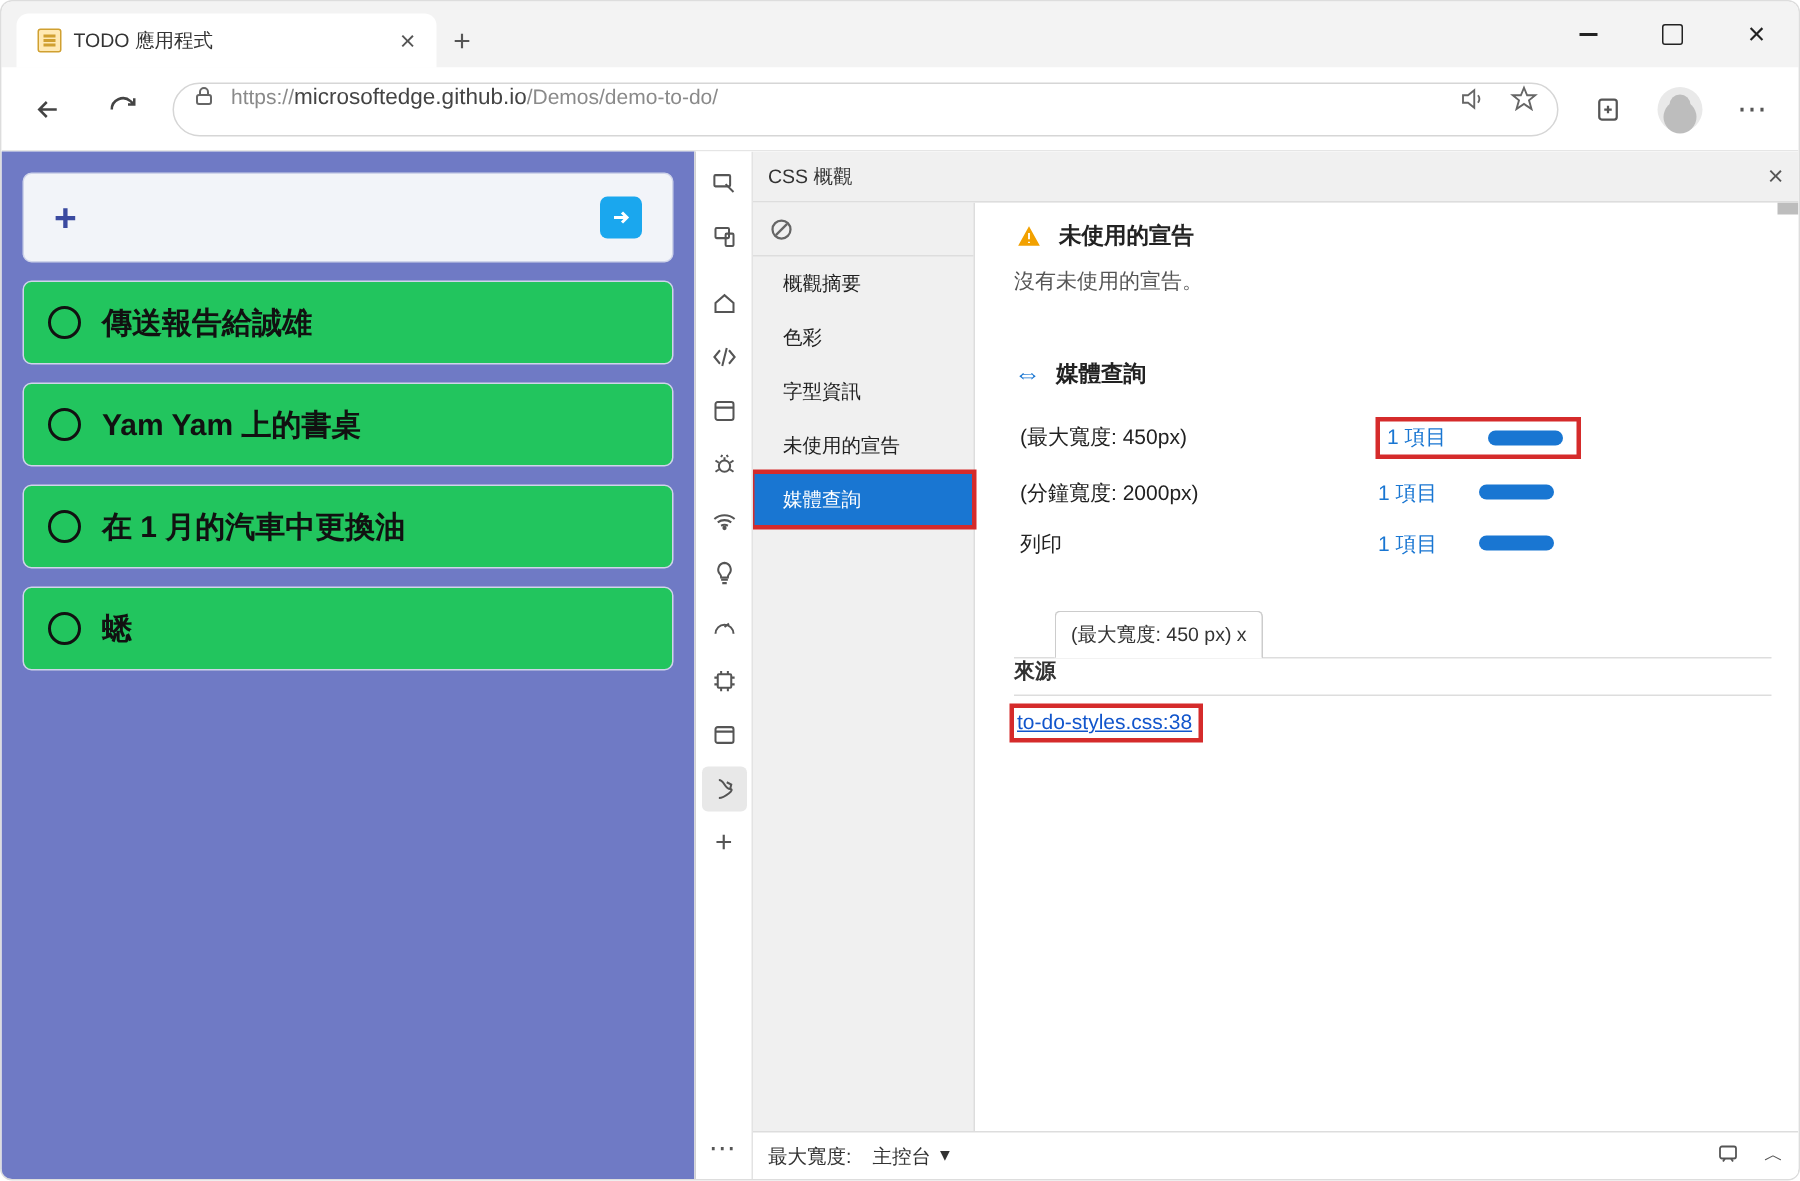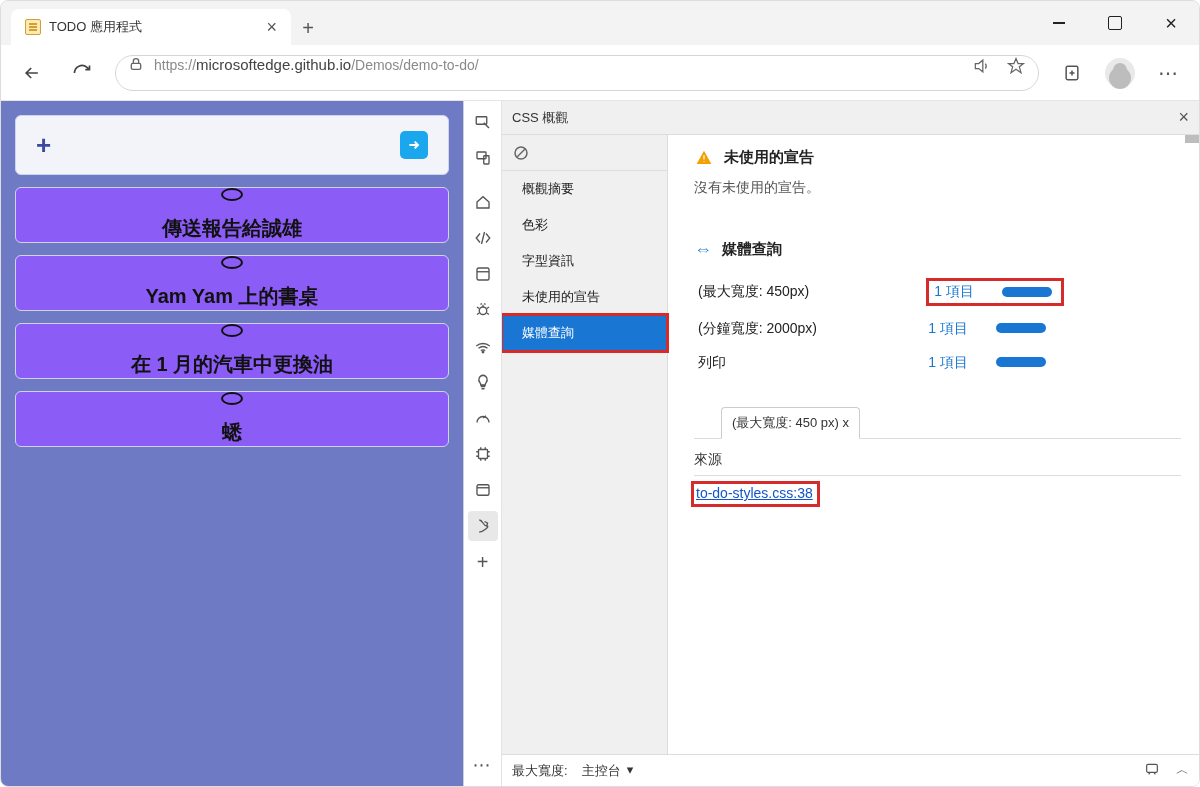--- a/index.html
+++ b/index.html
@@ -31,39 +31,39 @@
 .avatar { width:30px; height:30px; border-radius:50%; background:#e9e9e9; display:flex; align-items:center; justify-content:center; }
 .avatar::after{content:"";width:14px;height:14px;border-radius:50%;background:#bdbdbd;box-shadow:0 8px 0 4px #bdbdbd;transform:translateY(-3px);}
 
 
 .split { display:flex; height: calc(100% - 100px); }
 .page { width: 462px; background:#6f7ac5; padding: 14px; display:flex; flex-direction:column; gap:12px; }
 .page-input { background:#f2f4f9; border:1px solid #cfd4ea; border-radius:6px; height:60px; display:flex; align-items:center; justify-content:space-between; padding:0 20px; }
 .plus { font-size:26px; color:#3b4aa0; font-weight:600; }
 .send-btn { width:28px; height:28px; background:#1aa7ee; border-radius:5px; display:flex; align-items:center; justify-content:center; }
 .send-btn svg{width:16px;height:16px;color:#fff;}
-.todo { background:#8b5cf6; border:1px solid #cfd4ea; border-radius:6px; height:56px; display:flex; align-items:center; gap:14px; padding:0 16px; font-size:20px; font-weight:600; color:#111;flex-direction:column; }
+.todo { background:#22c55e; border:1px solid #cfd4ea; border-radius:6px; height:56px; display:flex; align-items:center; gap:14px; padding:0 16px; font-size:20px; font-weight:600; color:#111; }
 .todo .circle { width:22px; height:22px; border-radius:50%; border:2.5px solid #111; }
 
 
 .devtools { flex:1; display:flex; flex-direction:column; border-left:1px solid #d0d0d0; background:#fff; }
 .dt-body { flex:1; display:flex; overflow:hidden; }
 .dt-iconrail { width:38px; background:#fff; border-right:1px solid #e3e3e3; display:flex; flex-direction:column; align-items:center; padding-top:6px; gap:6px; }
 .dt-iconrail .ri { width:30px; height:30px; display:flex; align-items:center; justify-content:center; color:#555; border-radius:4px; }
 .dt-iconrail .ri.active { background:#e8e8e8; }
 .dt-iconrail .ri svg{width:18px;height:18px;}
 .dt-iconrail .spacer { flex:1; }
 .dt-iconrail .dots { font-size:18px; letter-spacing:2px; color:#555; padding-bottom:10px;}
 
 .dt-main { flex:1; display:flex; flex-direction:column; }
 .dt-title { height:34px; background:#f0f0f0; border-bottom:1px solid #ddd; display:flex; align-items:center; padding:0 10px; font-size:13px; color:#333; }
 .dt-title .x { margin-left:auto; font-size:18px; color:#555; }
 
 .dt-row { flex:1; display:flex; overflow:hidden; }
-.dt-sidecol { width:166px; background:#f0f0f0; border-right:1px solid #ddd; }
+.dt-sidecol { width:148px; background:#f0f0f0; border-right:1px solid #ddd; }
 .dt-sidecol .top { height:36px; display:flex; align-items:center; padding-left:10px; border-bottom:1px solid #ddd; color:#666;}
 .dt-sidecol .top svg{width:18px;height:18px;}
 .dt-sidecol .item { height:36px; display:flex; align-items:center; padding-left:20px; font-size:13px; color:#222; }
 .dt-sidecol .item.active { background:#1976d2; color:#fff; outline:3px solid #d52b2b; outline-offset:-1px; }
 
 .dt-content { flex:1; overflow-y:auto; padding:4px 18px 16px 26px; font-size:14px; color:#222; position:relative; }
 .dt-section { margin-top:8px; }
 .dt-h { display:flex; align-items:center; gap:10px; font-size:15px; font-weight:600; margin:6px 0 12px; }
 .warn { width:20px; height:20px; }
 .warn path{fill:#f2a100;}
@@ -72,21 +72,21 @@
 
 .mq-table { width:100%; border-collapse:collapse; margin-top:8px; }
 .mq-table td { padding:8px 4px; font-size:14px; }
 .mq-table .count { color:#1976d2; }
 .mq-table .bar { display:inline-block; width:50px; height:10px; background:#1976d2; border-radius:5px; }
 .mq-table tr.first td.right { }
 .redbox { outline:3px solid #d52b2b; outline-offset:-1px; }
 
 .breadcrumb { margin-top:26px; border-bottom:1px solid #ddd; }
 .breadcrumb .chip { display:inline-block; border:1px solid #ccc; border-bottom:1px solid #fff; padding:6px 10px 6px 10px; font-size:13px; color:#333; border-radius:4px 4px 0 0; position:relative; top:1px; background:#fff;margin-left:27px; }
-.src-h { font-size:14px; color:#333; margin-top:12px; border-bottom:1px solid #ddd; padding-bottom:6px; }
+.src-h { font-size:14px; color:#333; margin-top:0; border-bottom:1px solid #ddd; padding-bottom:6px;font-weight:bold; }
 .src-link { display:inline-block; margin-top:8px; color:#1155cc; text-decoration:underline; outline:3px solid #d52b2b; padding:1px 4px 3px 2px; }
 
 .dt-scroll { position:absolute; top:0; right:0; width:14px; height:8px; background:#bdbdbd; }
 
 .dt-footer { height:32px; border-top:1px solid #ddd; display:flex; align-items:center; padding:0 10px; font-size:13px; color:#333; gap:14px; background:#fff; }
 .dt-footer .sel { display:flex; align-items:flex-start; gap:6px; }
 .dt-footer .tail { margin-left:auto; display:flex; gap:16px; color:#555; }
 .dt-footer svg{width:16px;height:16px;}
 </style>
 </head>

